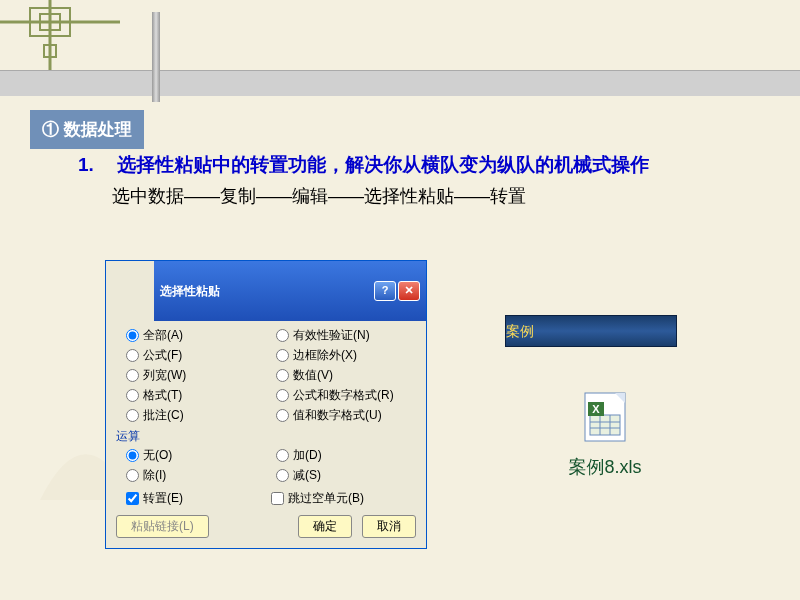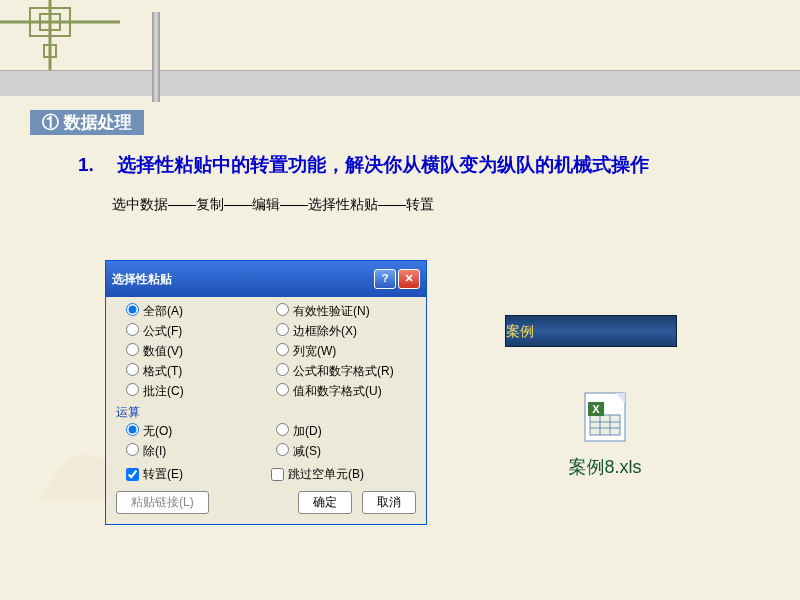--- a/index.html
+++ b/index.html
@@ -36,21 +36,21 @@
     width: 8px; height: 90px;
     background: linear-gradient(to right,#999,#ddd,#999);
   }
   .section-header {
     position: absolute;
     top: 110px; left: 30px;
     background: #7090b8;
     color: #fff;
     font-weight: bold;
     font-size: 17px;
-    padding: 1px 12px;
+    padding: 8px 12px;
   }
   .content {
     position: absolute;
     top: 150px; left: 78px;
     width: 650px;
   }
   .numbered {
     color: #0000cc;
     font-weight: bold;
     font-size: 19px;
@@ -60,43 +60,44 @@
     display: inline-block;
     width: 34px;
     vertical-align: top;
   }
   .num-text {
     display: inline-block;
     width: 590px;
     vertical-align: top;
   }
   .steps {
-    margin-top: 16px;
+    margin-top: 4px;
     margin-left: 34px;
     color: #000;
-    font-size: 14px;
+    font-size: 18px;
   }
   .dialog {
     position: absolute;
     top: 260px; left: 105px;
     width: 320px;
     border: 1px solid #0055cc;
     background: #ece9d8;
     font-size: 12px;
     font-family: "Tahoma","SimSun",sans-serif;
     z-index: 2;
   }
   .titlebar {
     background: linear-gradient(to bottom,#3b77e0,#1e4fb7);
     color: #fff;
     font-weight: bold;
-    padding: 8px 6px;
+    padding: 20px 6px;
     display: flex;
     align-items: center;
     justify-content: space-between;
+    margin-left: 48px;
   }
   .titlebar-buttons { display:flex; gap:2px; }
   .tb-btn {
     width: 20px; height: 18px;
     font-size: 11px;
     text-align: center;
     border: 1px solid #fff;
     border-radius: 3px;
     line-height: 16px;
   }
@@ -104,37 +105,37 @@
   .tb-close { background: linear-gradient(#f08070,#d03020); color:#fff; }
   .dialog-body { padding: 6px 10px 10px 10px; }
   .group-label { color: #0033aa; margin: 4px 0 2px 0; }
   .radio-grid {
     display: grid;
     grid-template-columns: 1fr 1fr;
     gap: 3px 10px;
     margin-left: 10px;
     margin-bottom: 4px;
   }
-  .radio-item { display: flex; gap: 4px; white-space: nowrap; }
+  .radio-item { display: flex; align-items: center; gap: 4px; white-space: nowrap; }
   .radio-item input { margin:0; width:13px; height:13px; }
   .checks-row {
     display: grid;
     grid-template-columns: 1fr 1fr;
     margin: 6px 0 8px 10px;
   }
   .checks-row label { display:flex; align-items:center; gap:4px; }
   .checks-row input { margin:0; }
   .btn-row {
     display: flex;
     gap: 10px;
     align-items: center;
   }
   .dlg-btn {
     padding: 2px 14px;
-    background: #ffffff;
+    background: #fef9c3;
     border: 1px solid #888;
     border-radius: 3px;
     font-size: 12px;
     font-family: inherit;
   }
   .dlg-btn[disabled]{ color:#888; }
   .example-box {
     position: absolute;
     top: 315px; left: 505px;
     width: 170px; height: 30px;
@@ -208,25 +209,25 @@
         <label class="radio-item">
           <input type="radio" name="paste" style="">
           <span>公式(F)</span>
         </label>
         <label class="radio-item">
           <input type="radio" name="paste" style="">
           <span>边框除外(X)</span>
         </label>
         <label class="radio-item">
           <input type="radio" name="paste" style="">
+          <span>列宽(W)</span>
+        </label>
+        <label class="radio-item">
+          <input type="radio" name="paste" style="">
           <span>数值(V)</span>
-        </label>
-        <label class="radio-item">
-          <input type="radio" name="paste" style="">
-          <span>列宽(W)</span>
         </label>
         <label class="radio-item">
           <input type="radio" name="paste" style="">
           <span>格式(T)</span>
         </label>
         <label class="radio-item">
           <input type="radio" name="paste" style="">
           <span>公式和数字格式(R)</span>
         </label>
         <label class="radio-item">

